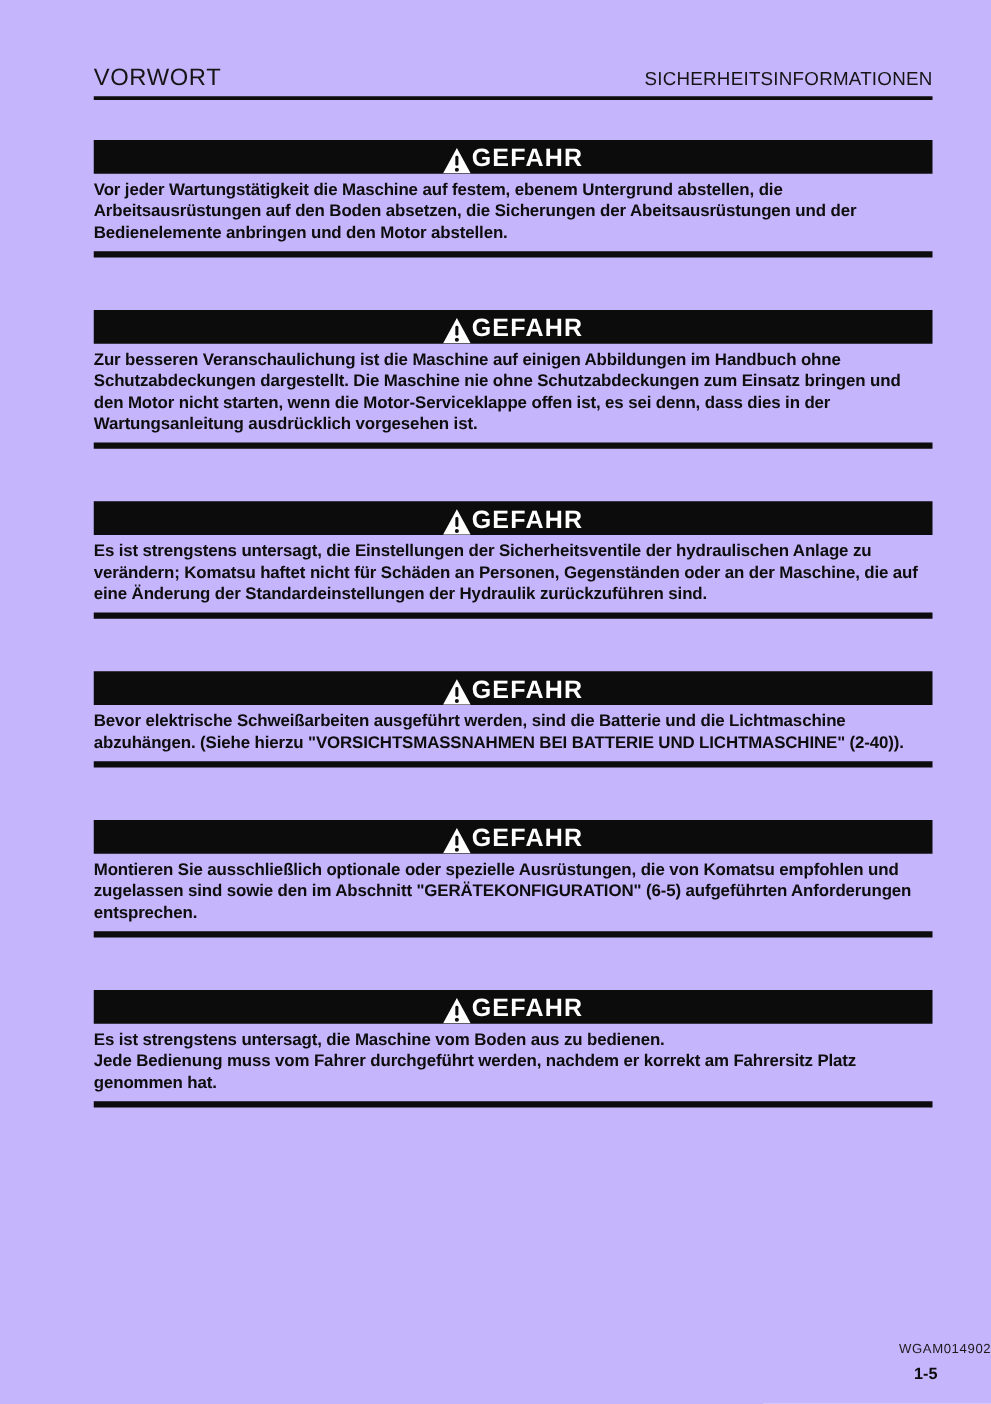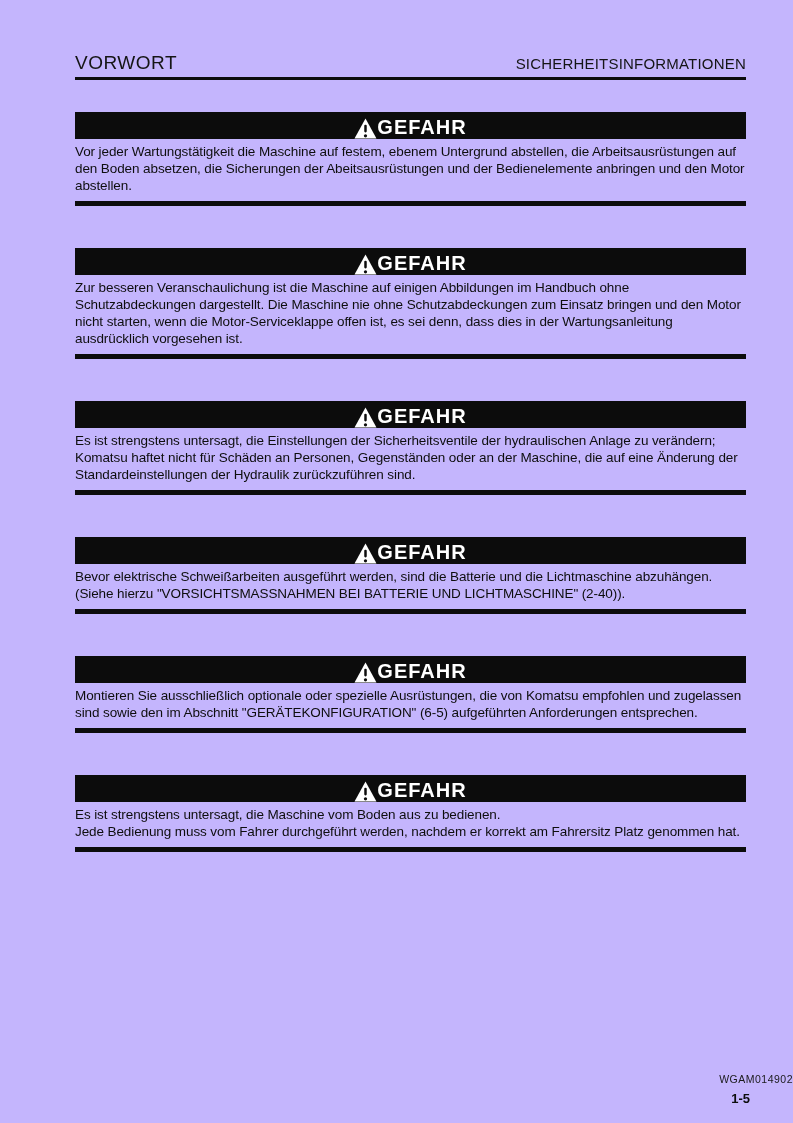--- a/index.html
+++ b/index.html
@@ -46,21 +46,21 @@
   }
   .warning-icon { display:flex; align-items:center; }
   .warning-icon svg { display:block; }
   .danger-label {
     color:#ffffff;
     font-weight:bold;
     font-size:20px;
     letter-spacing:1px;
   }
   .warning-text {
-    font-weight:normal;
+    font-weight:bold;
     font-size:13.5px;
     line-height:17px;
     letter-spacing:-0.1px;
     color:#0e0e0e;
     padding:4px 0 7px 0;
     border-bottom:5px solid #0c0c0c;
     white-space:pre-line;
   }
   .watermark {
     position:absolute;

